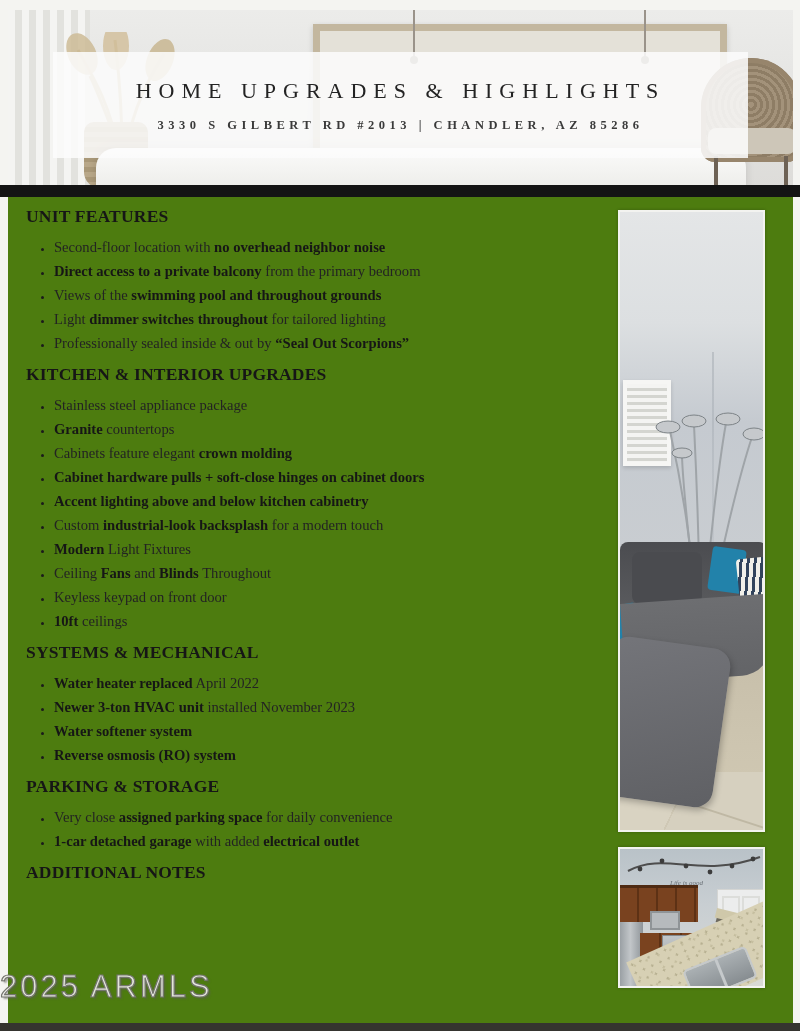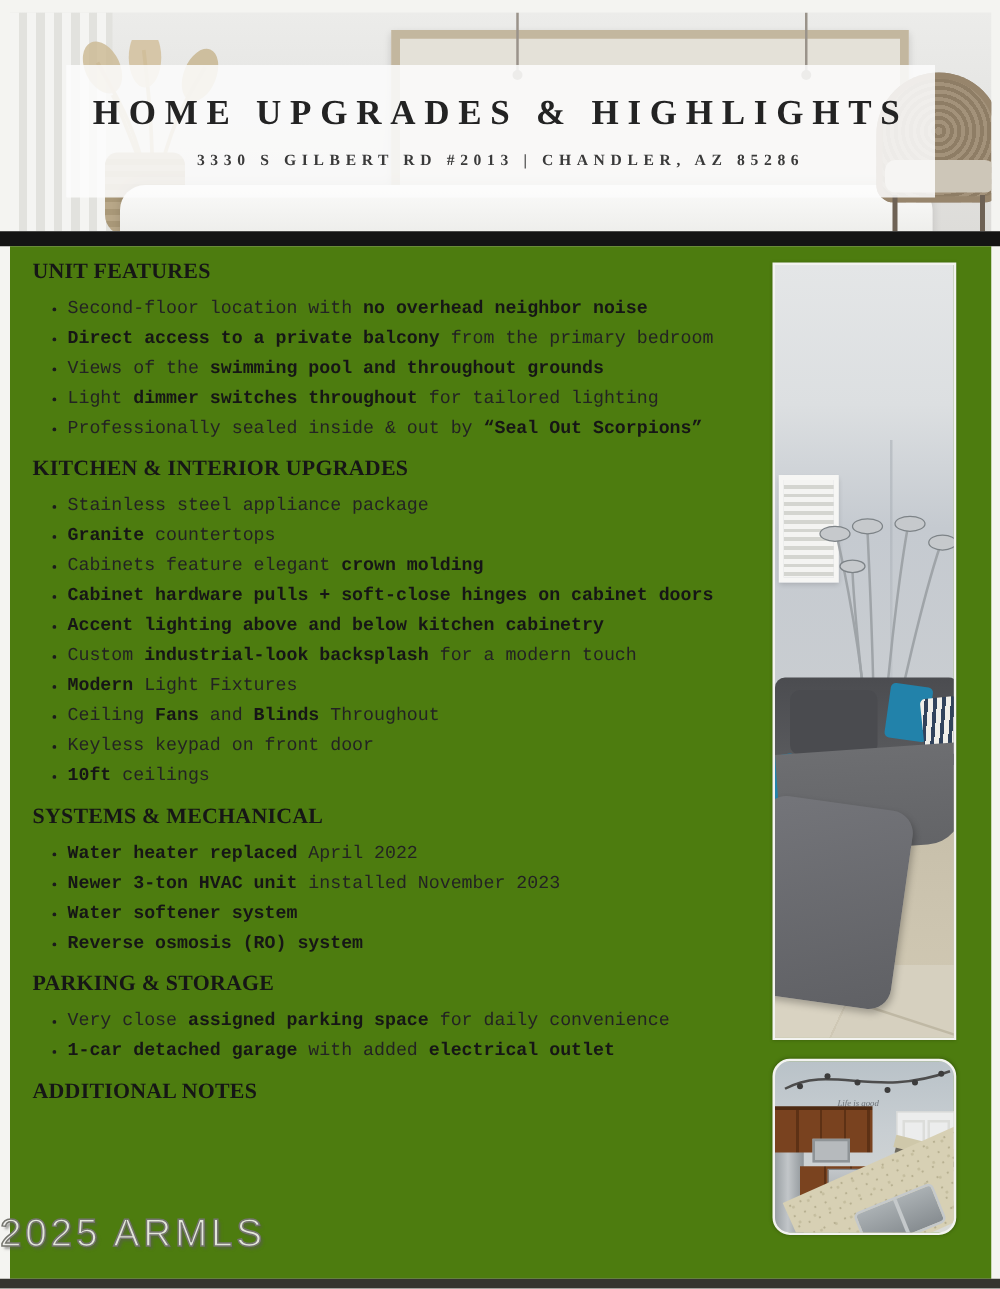--- a/index.html
+++ b/index.html
@@ -20,34 +20,34 @@
           background:repeating-linear-gradient(180deg,#b8a788 0 5px,#a99878 5px 10px);}
   .bn-bed{position:absolute;left:88px;top:138px;width:650px;height:46px;border-radius:20px 20px 0 0;
           background:linear-gradient(180deg,#fbfbfa,#ebebe8);box-shadow:0 -3px 8px rgba(0,0,0,.12);}
   .bn-chair{position:absolute;left:693px;top:48px;width:100px;height:104px;border-radius:50px 50px 14px 14px;
           background:repeating-radial-gradient(circle at 50% 45%,#a3927a 0 3px,#8e7d65 3px 6px);
           box-shadow:inset 0 0 0 5px #97856c;}
   .bn-chair-seat{position:absolute;left:700px;top:118px;width:88px;height:26px;border-radius:8px;background:#cdc6b8;}
   .bn-chair-leg{position:absolute;top:146px;width:4px;height:32px;background:#6e6255;}
   .bn-overlay{position:absolute;left:45px;top:42px;width:695px;height:106px;
           background:rgba(252,252,251,.87);display:flex;flex-direction:column;align-items:center;justify-content:center;}
-  .bn-title{font-size:28px;letter-spacing:7px;color:#232323;font-weight:700;margin:0 0 14px;}
+  .bn-title{font-size:22px;letter-spacing:7px;color:#232323;font-weight:400;margin:0 0 14px;}
   .bn-addr{font-size:12.5px;letter-spacing:4.5px;font-weight:700;color:#3a3a3a;margin:0;}
 
   
   .black-bar{position:absolute;left:0px;top:185px;width:800px;height:12px;background:#141414;}
   .bottom-bar{position:absolute;left:0;top:1023px;width:800px;height:8px;background:#35342f;}
 
   
   .content{position:absolute;left:8px;top:197px;width:785px;height:826px;background:#4d7c0f;}
   .sections{position:absolute;left:18px;top:0;width:580px;}
   .sections h2{font-size:17.5px;line-height:22px;margin:12px 0 0;font-weight:700;color:#161616;letter-spacing:.2px;}
   .sections h2:first-child{margin-top:8px;}
   .sections ul{margin:8px 0 0;padding-left:28px;list-style:disc;}
-  .sections li{font-size:14.6px;line-height:24px;color:#232323;font-family:Liberation Mono, monospace;}
+  .sections li{font-size:14.6px;line-height:24px;color:#232323;}
   .sections li::marker{font-size:11px;color:#1b1b1b;}
   .sections b{font-weight:700;color:#161616;}
 
   
   .photo{position:absolute;left:610px;width:147px;overflow:hidden;border:2px solid #f3f3f0;
          box-shadow:0 0 3px rgba(0,0,0,.25);box-sizing:border-box;}
   .photo-living{top:13px;height:622px;background:linear-gradient(180deg,#e4e6e7 0%,#dcdfe1 18%,#c5cad0 34%,#c9cdd1 55%,#d6d7d3 66%);}
   .lp-corner{position:absolute;left:92px;top:140px;width:2px;height:260px;background:linear-gradient(180deg,rgba(140,148,156,.35),rgba(140,148,156,.05));}
   .lp-window{position:absolute;left:3px;top:168px;width:40px;height:78px;background:
          repeating-linear-gradient(180deg,#f4f4f2 0 4px,#d4d5d0 4px 7px);border:4px solid #f6f6f4;box-shadow:0 2px 4px rgba(0,0,0,.15);}
@@ -56,21 +56,21 @@
   .lp-tile{position:absolute;left:0;top:560px;width:147px;height:62px;
          background:linear-gradient(115deg,#d9d3c2 0 40%,#cfc8b5 40% 41%,#d6d0bf 41% 100%);}
   .lp-tile::after{content:"";position:absolute;left:0;top:8px;width:200px;height:2px;background:#bfb8a4;transform:rotate(18deg);transform-origin:0 0;}
   .lp-couch-back{position:absolute;left:0;top:330px;width:147px;height:70px;border-radius:8px 8px 0 0;
          background:linear-gradient(180deg,#4b4c50,#5a5b5e);}
   .lp-pillow{position:absolute;border-radius:4px;}
   .lp-seat{position:absolute;left:0;top:392px;width:147px;height:80px;background:linear-gradient(180deg,#6d6e71,#636467);
          border-radius:0 0 30px 4px;transform:rotate(-4deg);transform-origin:0 0;}
   .lp-chaise{position:absolute;left:-18px;top:430px;width:120px;height:160px;border-radius:18px;
          background:linear-gradient(160deg,#74757a,#5f6064);box-shadow:2px 3px 6px rgba(0,0,0,.25);transform:rotate(8deg);}
-  .photo-kitchen{top:650px;height:141px;background:linear-gradient(180deg,#b9c2c8 0%,#c8ced2 40%,#d9dad6 100%);border-radius:14px;}
+  .photo-kitchen{top:650px;height:141px;background:linear-gradient(180deg,#b9c2c8 0%,#c8ced2 40%,#d9dad6 100%);}
   .kp-cab-upper{position:absolute;left:0;top:36px;width:78px;height:34px;
          background:repeating-linear-gradient(90deg,#79421f 0 17px,#5d3115 17px 19px);border-top:3px solid #4e2a12;}
   .kp-cab-lower{position:absolute;left:20px;top:84px;width:64px;height:38px;
          background:repeating-linear-gradient(90deg,#7a431f 0 19px,#5d3115 19px 21px);}
   .kp-fridge{position:absolute;left:0;top:46px;width:23px;height:95px;background:linear-gradient(90deg,#9aa0a4,#c2c6c9 45%,#8e9498);}
   .kp-micro{position:absolute;left:30px;top:62px;width:26px;height:15px;background:#b6babd;border:2px solid #8f9497;}
   .kp-stove{position:absolute;left:42px;top:86px;width:24px;height:34px;background:linear-gradient(180deg,#c2c6c9,#9aa0a4);border:1px solid #83898d;}
   .kp-doors{position:absolute;left:97px;top:40px;width:46px;height:70px;background:#eceded;border:1px solid #d4d5d3;}
   .kp-doors::before,.kp-doors::after{content:"";position:absolute;top:6px;bottom:6px;width:14px;border:2px solid #dcddda;}
   .kp-doors::before{left:4px}.kp-doors::after{right:4px}

